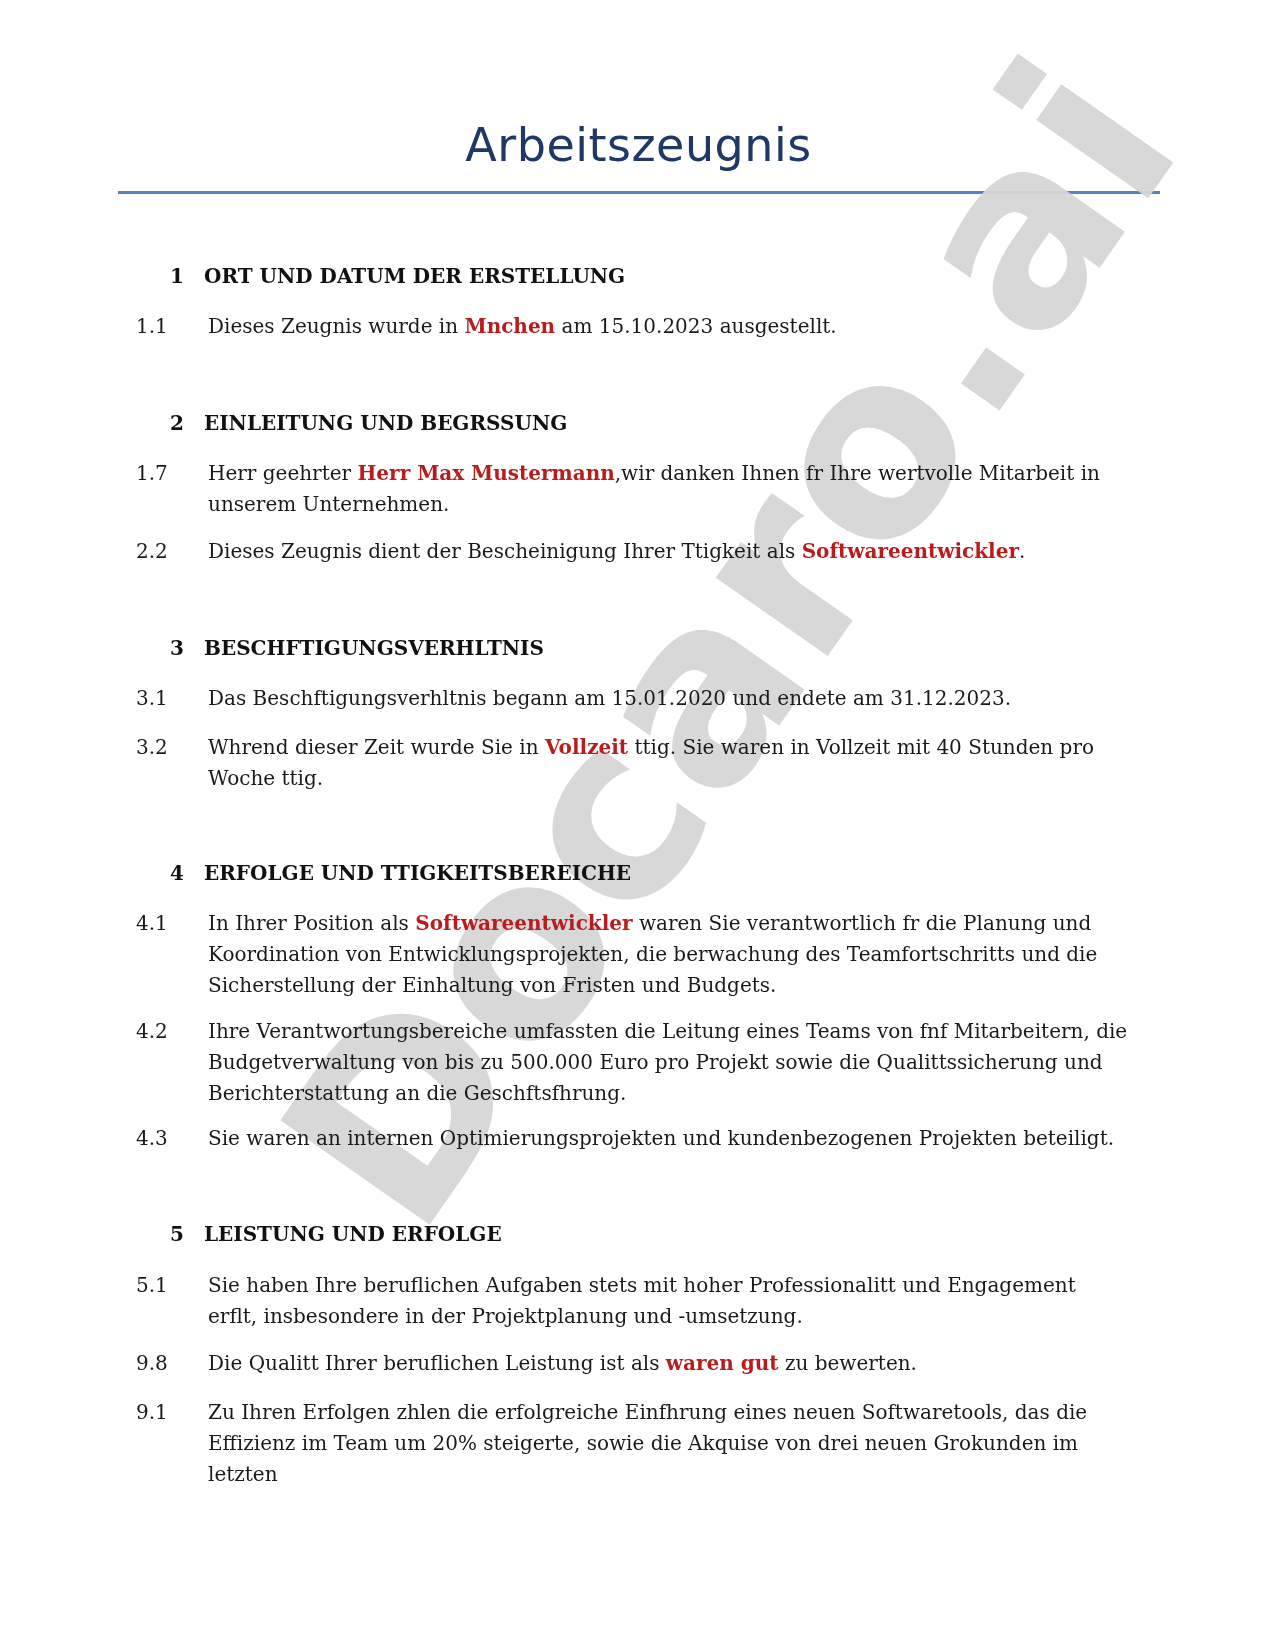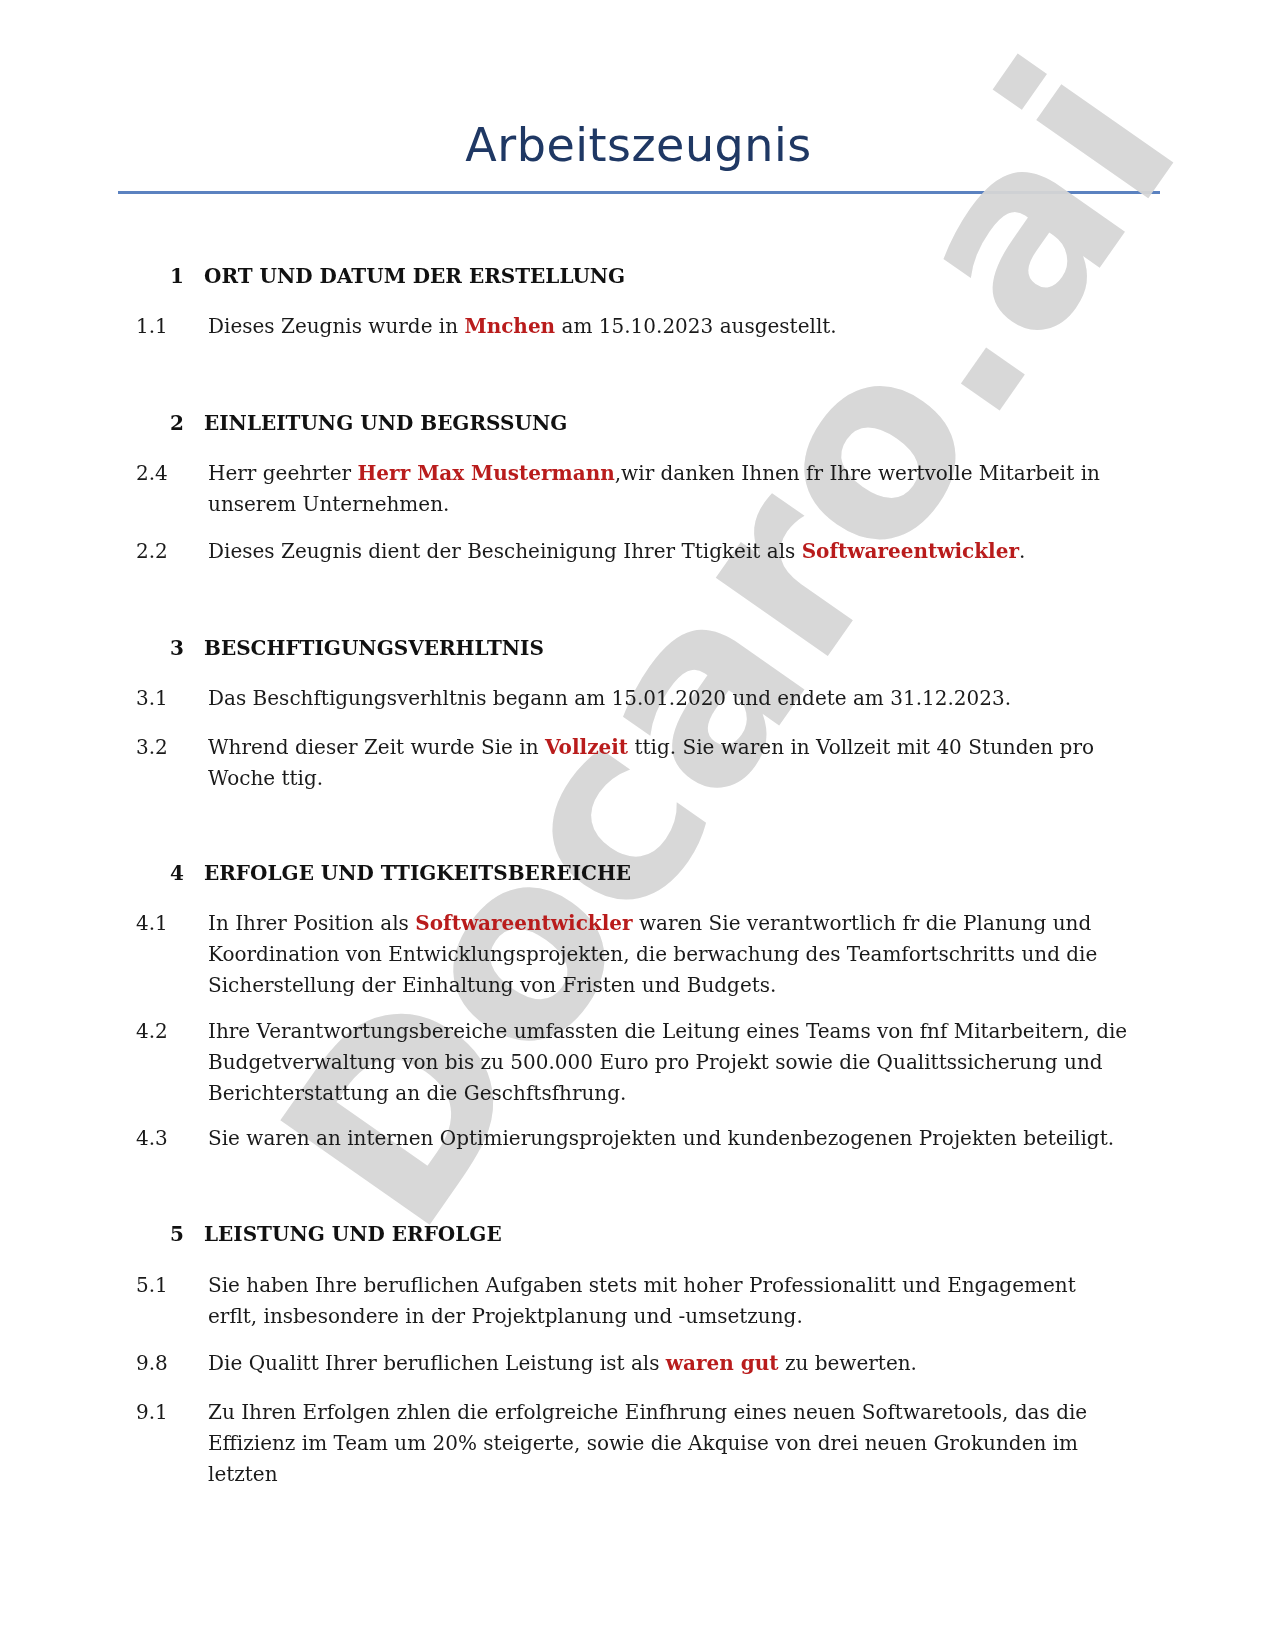--- a/index.html
+++ b/index.html
@@ -54,21 +54,21 @@
     <div class="para" style="top:311px">
       <span class="num">1.1</span>
       <span class="txt"><span>Dieses Zeugnis wurde in </span><b>Mnchen</b><span> am 15.10.2023 ausgestellt.</span></span>
     </div>
 
     <div class="sec-head" style="top:411px">
       <span class="num">2</span>
       <span class="txt">EINLEITUNG UND BEGRSSUNG</span>
     </div>
     <div class="para" style="top:458px">
-      <span class="num">2.4</span>
+      <span class="num">1.7</span>
       <span class="txt"><span>Herr geehrter </span><b>Herr Max Mustermann</b><span>,wir danken Ihnen fr Ihre wertvolle Mitarbeit in unserem Unternehmen.</span></span>
     </div>
     <div class="para" style="top:536px">
       <span class="num">2.2</span>
       <span class="txt"><span>Dieses Zeugnis dient der Bescheinigung Ihrer Ttigkeit als </span><b>Softwareentwickler</b><span>.</span></span>
     </div>
 
     <div class="sec-head" style="top:636px">
       <span class="num">3</span>
       <span class="txt">BESCHFTIGUNGSVERHLTNIS</span>

